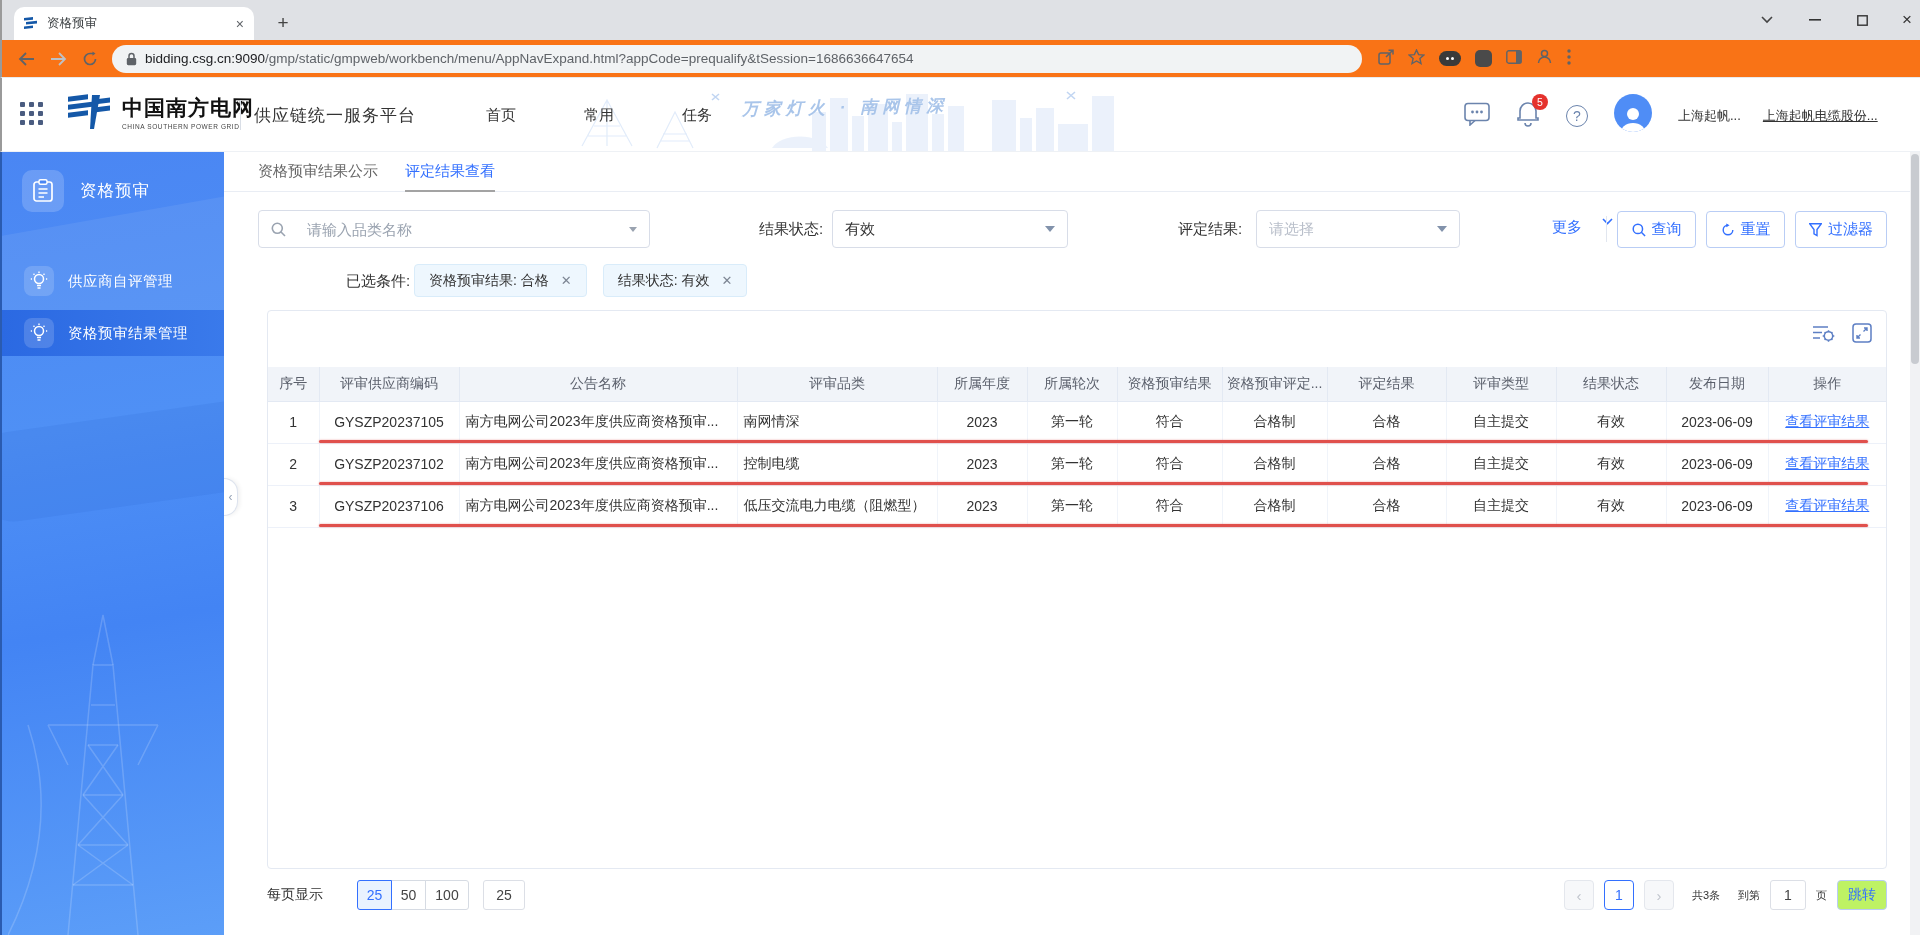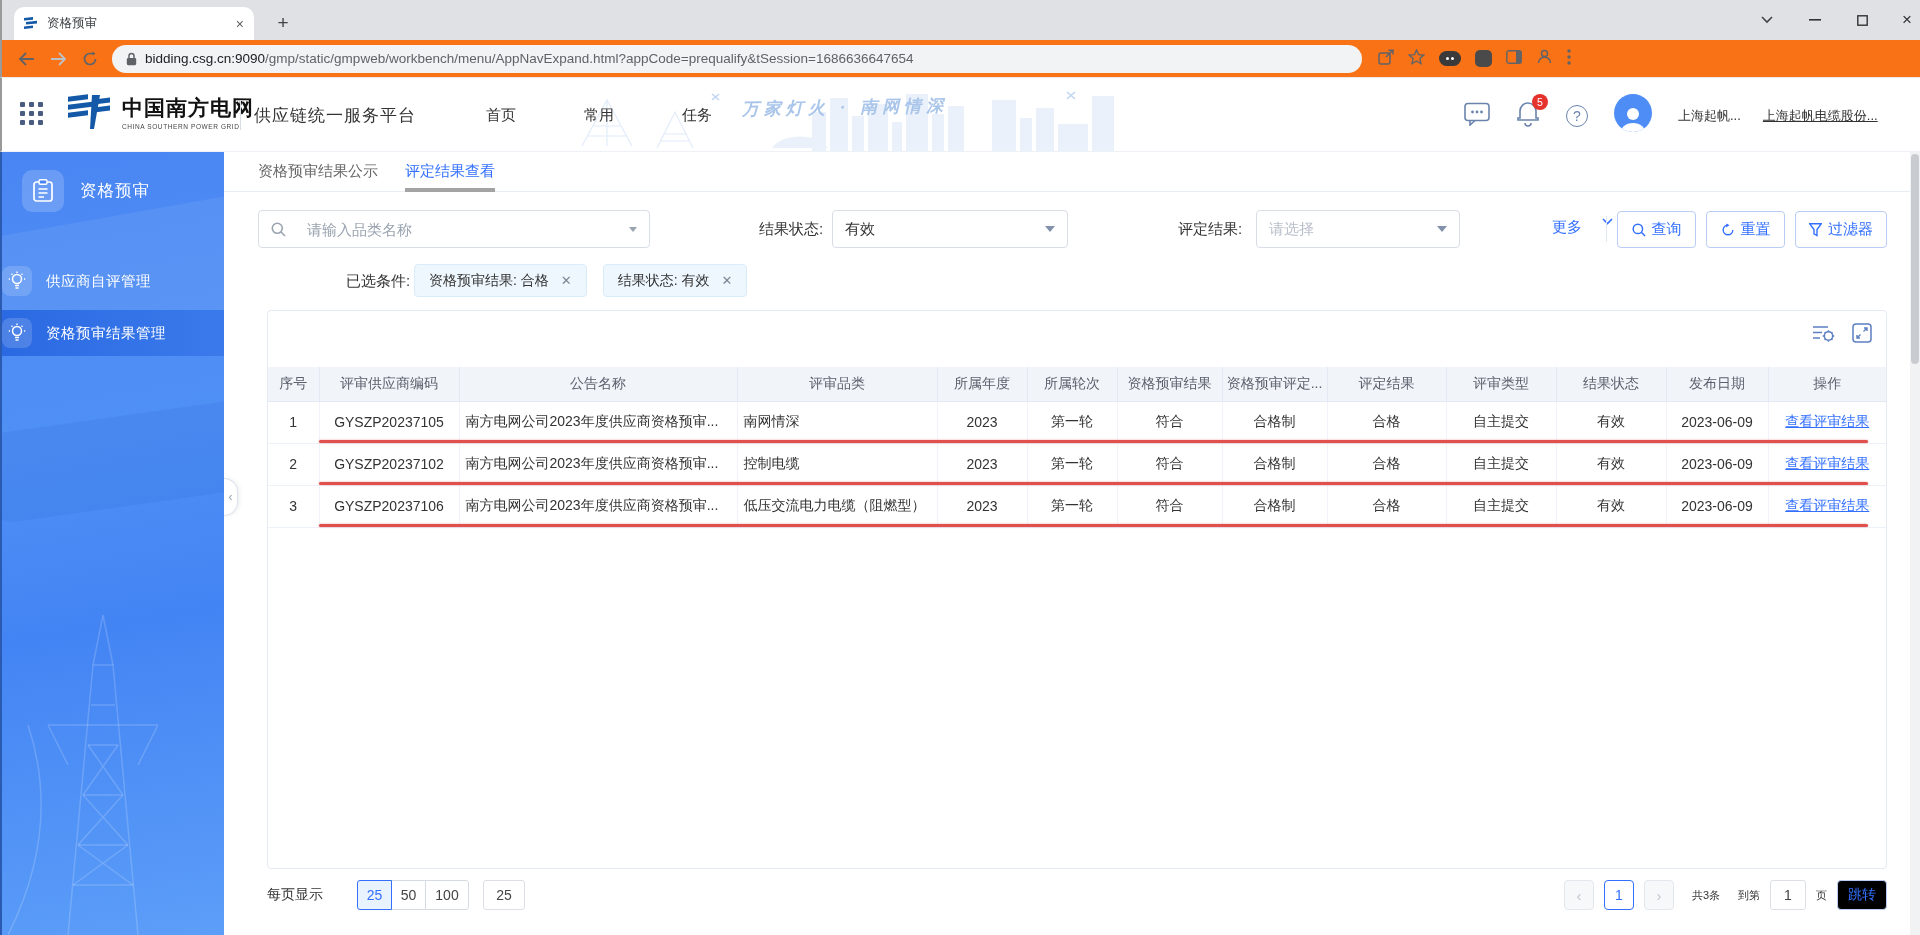--- a/index.html
+++ b/index.html
@@ -56,37 +56,37 @@
     background:linear-gradient(170deg,#4a86f3 0%,#4f90f5 35%,#4384f4 60%,#5c9ef8 100%); overflow:hidden; border-left:2px solid #2a5bb0;}
   #sidebar .band1 { position:absolute; left:-40px; top:60px; width:360px; height:120px;
     background:rgba(255,255,255,0.07); transform:rotate(-10deg); border-radius:50px; }
   #sidebar .band2 { position:absolute; left:-30px; top:260px; width:360px; height:90px;
     background:rgba(30,90,200,0.12); transform:rotate(-8deg); border-radius:40px; }
   .side-app { position:absolute; left:20px; top:18px; display:flex; align-items:center; gap:16px; }
   .side-appicon { width:42px; height:42px; background:rgba(255,255,255,0.18); border-radius:10px;
     display:flex; align-items:center; justify-content:center; }
   .side-apptitle { color:#fff; font-size:16.5px; letter-spacing:1px; }
   .side-item { position:absolute; left:0; width:224px; height:46px; display:flex; align-items:center;
-    gap:14px; cursor:pointer; }
+    padding-left:22px; gap:14px; cursor:pointer; }
   .side-item .ic { width:30px; height:30px; background:rgba(255,255,255,0.16); border-radius:8px;
     display:flex; align-items:center; justify-content:center; }
   .side-item .lb { color:#fff; font-size:14.5px; letter-spacing:0.5px; }
   .side-item.active { background:linear-gradient(90deg,#2b69e2,#3a7aeb); }
   #collapse { position:absolute; left:224px; top:478px; width:14px; height:38px; background:#fff;
     border:1px solid #dde3ee; border-left:none; border-radius:0 19px 19px 0; display:flex;
     align-items:center; justify-content:center; color:#93a0b4; font-size:12px; cursor:pointer;
     box-shadow:2px 0 4px rgba(0,0,0,0.06); z-index:5; }
   #tower { position:absolute; left:6px; bottom:0; opacity:0.8; }
 
   
   #main { position:absolute; left:224px; top:152px; width:1696px; height:783px; background:#fff; }
   #tabsrow { position:absolute; left:0; top:0; width:1696px; height:40px; border-bottom:1px solid #e9edf4; }
   .ctab { position:absolute; top:0; height:40px; line-height:38px; font-size:15px; cursor:pointer; }
   .ctab.inactive { left:34px; color:#666; }
-  .ctab.active { left:181px; color:#3370ff; border-bottom:4px solid #a3a3a3; }
+  .ctab.active { left:181px; color:#3370ff; border-bottom:2px solid #a3a3a3; }
 
   
   #searchbox { position:absolute; left:34px; top:58px; width:392px; height:38px; border:1px solid #d8dde8;
     border-radius:4px; display:flex; align-items:center; padding:0 12px; gap:21px; }
   #searchbox input { border:none; outline:none; flex:1; font-size:15px; color:#333;
     font-family:"Liberation Sans","DejaVu Sans",sans-serif; }
   #searchbox input::placeholder { color:#9aa3b0; }
   .caret { width:0; height:0; border-left:5px solid transparent; border-right:5px solid transparent;
     border-top:6px solid #8292ab; }
   .caret.sm { border-left-width:4px; border-right-width:4px; border-top-width:5px; border-top-color:#9aa3b0; }
@@ -137,21 +137,21 @@
     font-size:14px; color:#444; display:flex; align-items:center; justify-content:center; }
   #pager-right { position:absolute; right:33px; top:728px; display:flex; align-items:center; gap:10px; }
   .pgbtn { width:30px; height:30px; border:1px solid #e4e7ed; border-radius:4px; background:#f7f8fa;
     color:#c0c4cc; font-size:15px; display:flex; align-items:center; justify-content:center; cursor:pointer; }
   .pgcur { width:30px; height:30px; border:1px solid #3370ff; border-radius:4px; color:#3370ff;
     font-size:14px; display:flex; align-items:center; justify-content:center; background:#fff; }
   .pgtxt { font-size:11px; color:#333; }
   #gotobox { width:36px; height:30px; border:1px solid #dcdfe6; border-radius:3px; font-size:14px; color:#444;
     display:flex; align-items:center; justify-content:center; }
   #jumpbtn { height:30px; border:1px solid #b9cdf5; border-radius:4px; color:#3370ff; font-size:14px;
-    display:flex; align-items:center; padding:0 10px; background:#000000; cursor:pointer; }
+    display:flex; align-items:center; padding:0 10px; background:#bef264; cursor:pointer; }
   #pgspace1 { margin-left:8px; } 
 
   
   #scrollbar { position:absolute; right:0; top:152px; width:10px; height:783px; background:#f1f2f4; }
   #scrollthumb { position:absolute; right:1px; top:2px; width:8px; height:210px; background:#c8cbd0; border-radius:4px; }
 </style>
 </head>
 <body>
 
 <div id="tabstrip">

